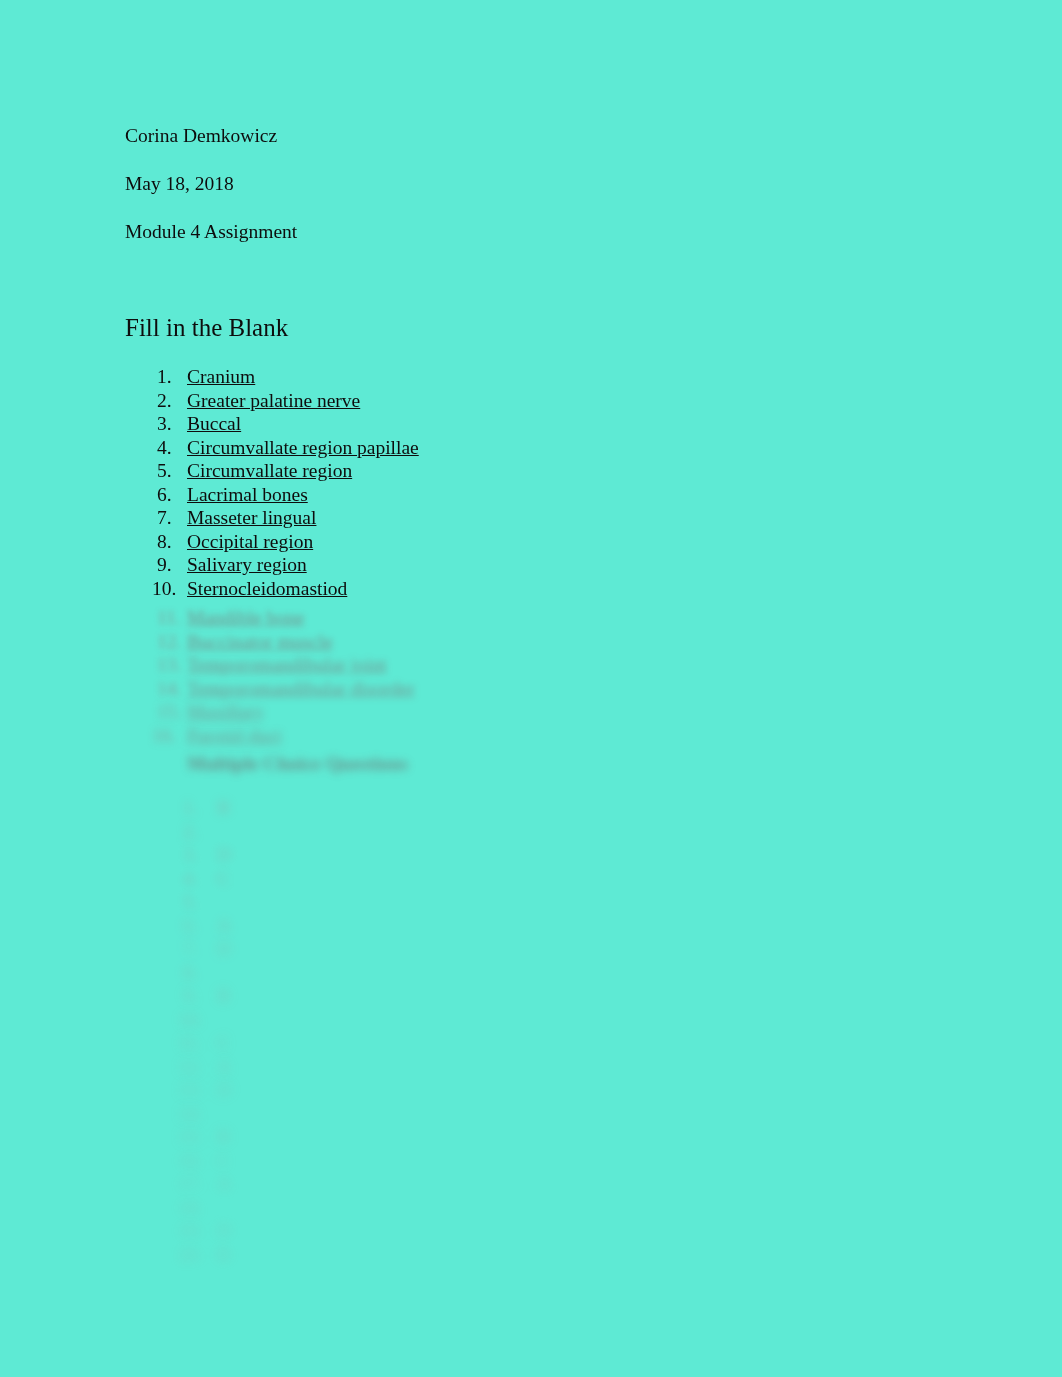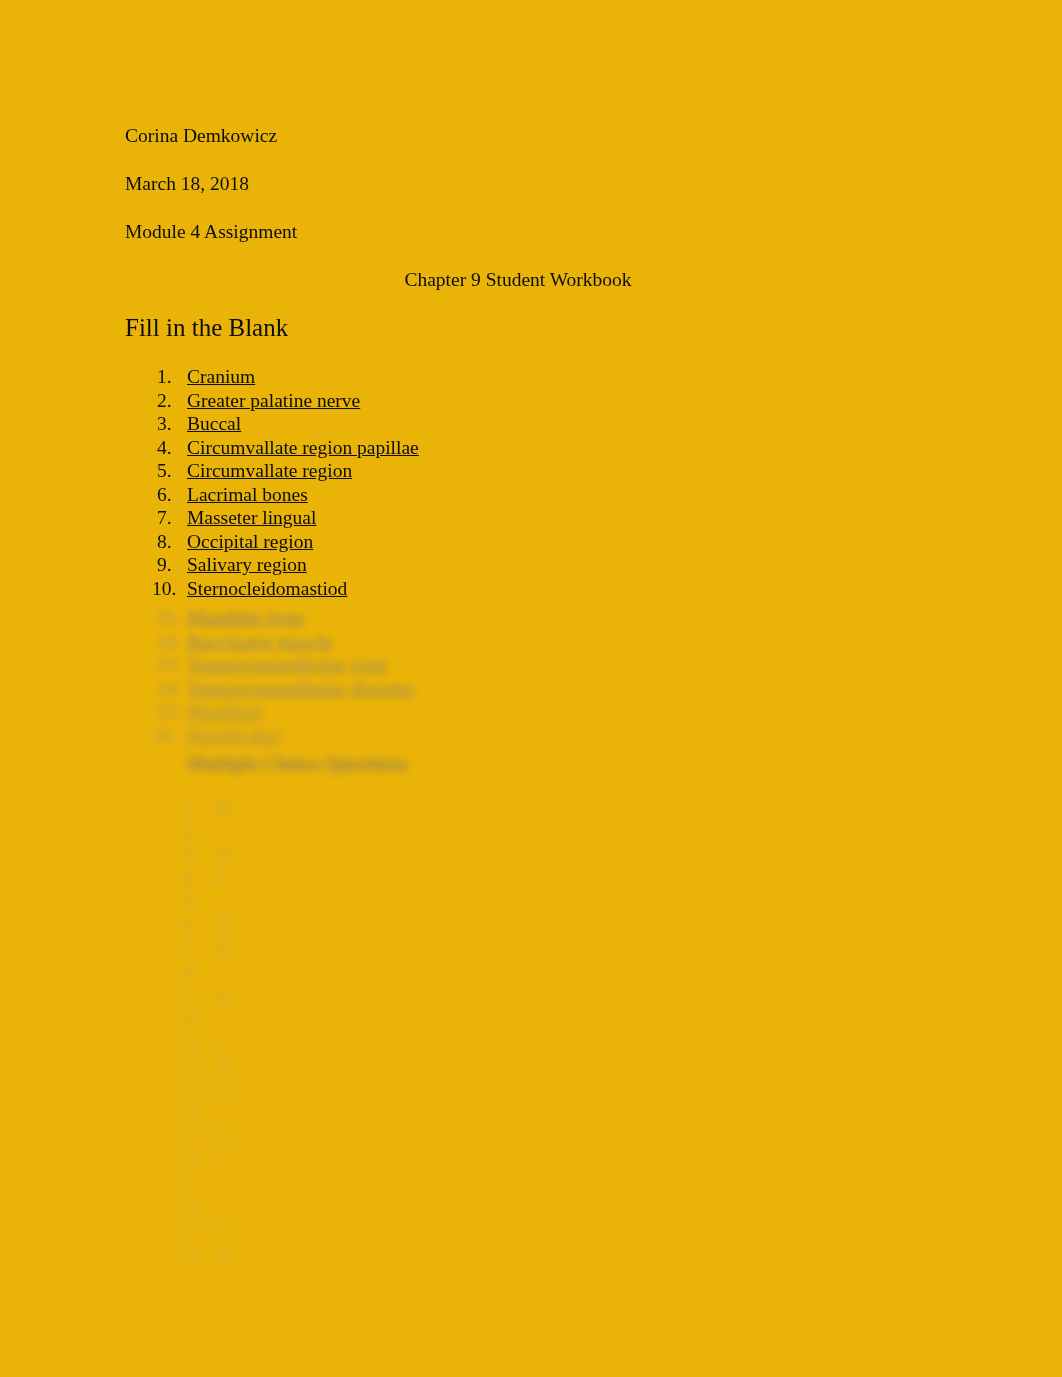--- a/index.html
+++ b/index.html
@@ -12,21 +12,21 @@
     height: 1377px;
     position: relative;
     font-family: "Liberation Serif", "DejaVu Serif", serif;
     color: #0d0d0d;
     overflow: hidden;
   }
 
   .page {
     position: absolute;
     inset: 0;
-    background: #eab308;
+    background: #5eead4;
   }
 
   
   .header-block {
     position: absolute;
     left: 125px;
     top: 124px;
     width: 700px;
   }
   .header-line {
@@ -153,25 +153,24 @@
   .m-b5 { filter: blur(5.8px); opacity: 0.34; }
   .m-b6 { filter: blur(6.1px); opacity: 0.30; }
 </style>
 </head>
 <body>
 
 <div class="page">
 
   <div class="header-block">
     <p class="header-line">Corina Demkowicz</p>
-    <p class="header-line">March 18, 2018</p>
+    <p class="header-line">May 18, 2018</p>
     <p class="header-line">Module 4 Assignment</p>
   </div>
 
-  <div class="doc-title">Chapter 9 Student Workbook</div>
 
   <div class="section-heading">Fill in the Blank</div>
 
   <div class="answer-list">
     <div class="answer-row">
       <span class="answer-num">1.</span>
       <span class="answer-text">Cranium</span>
     </div>
     <div class="answer-row">
       <span class="answer-num">2.</span>

